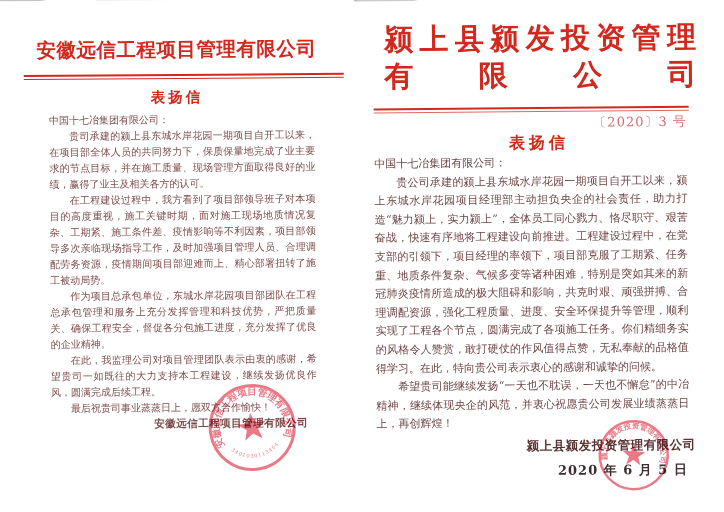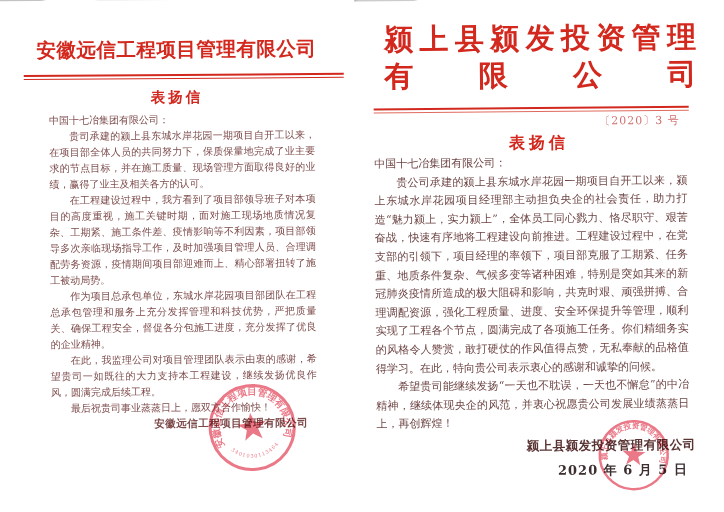--- a/index.html
+++ b/index.html
@@ -37,21 +37,21 @@
     font-size:10.5px;font-weight:600;letter-spacing:.5px;}
   .l-date{position:absolute;top:440px;right:38px;color:#7d4a4a;
     font-size:10.5px;font-weight:600;letter-spacing:1px;}
 
   
   .r-header{position:absolute;top:20px;left:30px;right:26px;
     color:#d2281e;font-weight:bold;font-size:29px;line-height:37px;}
   .r-header .jline{display:block;text-align:justify;text-align-last:justify;}
   .r-rule{position:absolute;top:107px;left:19px;right:34px;border-top:2.5px solid #d2281e;}
   .r-rule::after{content:"";display:block;margin-top:1.5px;border-top:1px solid #e06a5e;}
-  .r-docnum{position:absolute;top:114px;right:43px;color:#cf6f6f;font-size:11px;letter-spacing:1px;}
+  .r-docnum{position:absolute;top:114px;right:36px;color:#cf6f6f;font-size:13px;letter-spacing:1px;}
   .r-title{position:absolute;top:133px;left:0;right:0;text-align:center;
     color:#d2281e;font-size:16px;font-weight:bold;letter-spacing:4px;}
   .r-body{position:absolute;top:154px;left:19px;width:313px;
     color:#6e4444;font-size:11px;line-height:18.6px;text-align:justify;}
   .r-body p{margin:0;text-indent:2em;}
   .r-body .salutation{text-indent:0;}
   .r-sign{position:absolute;top:438px;right:30px;color:#5a3333;
     font-size:12.5px;font-weight:bold;letter-spacing:.5px;}
   .r-date{position:absolute;top:462px;right:38px;color:#3d2f2f;
     font-size:13px;font-weight:bold;letter-spacing:1px;}

